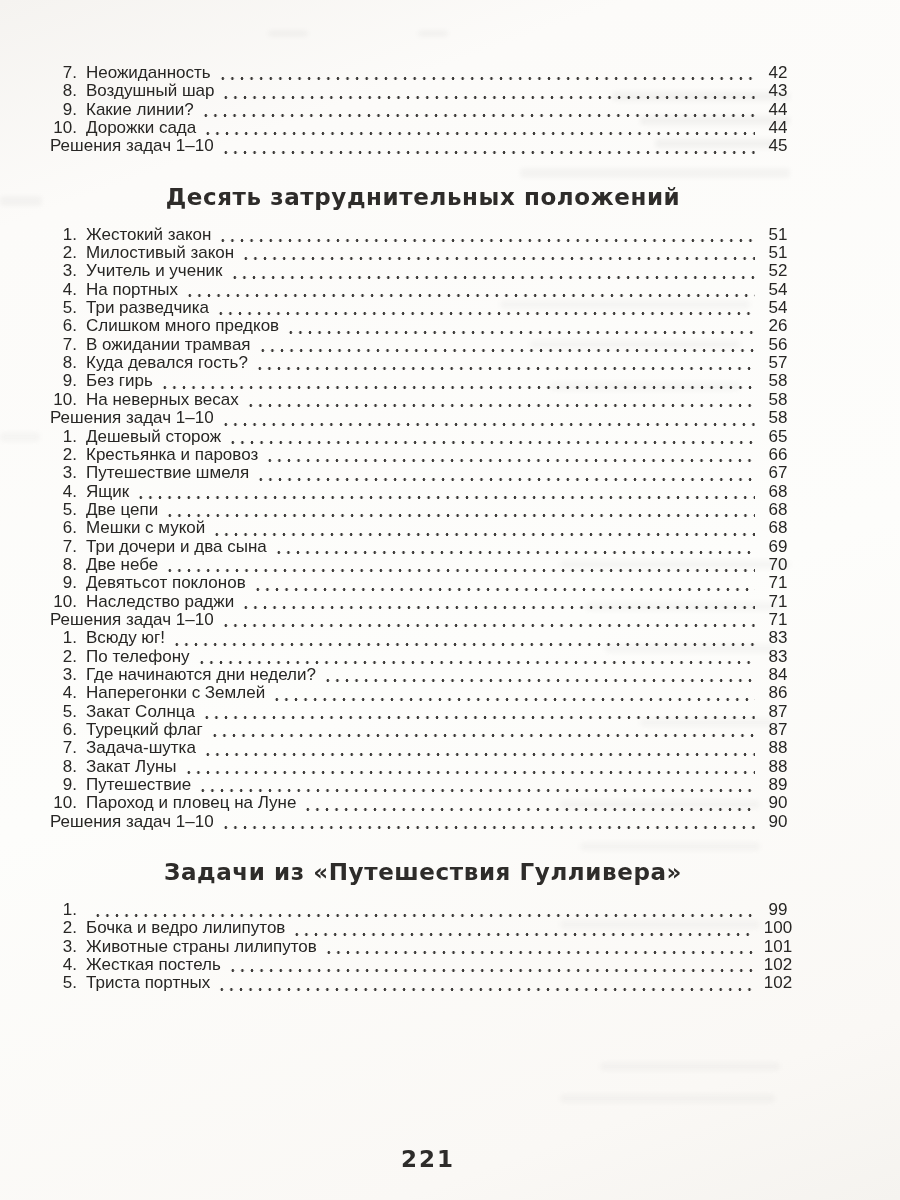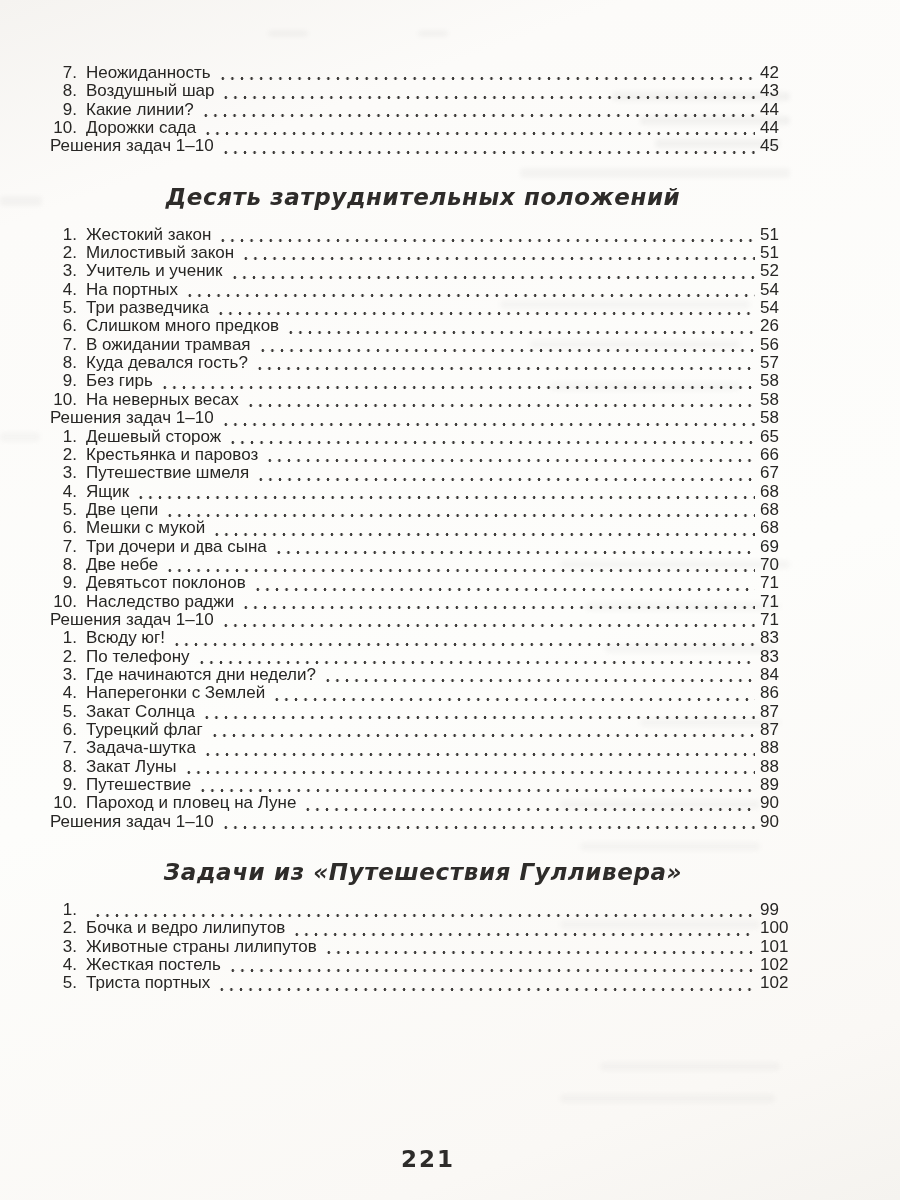--- a/index.html
+++ b/index.html
@@ -28,21 +28,20 @@
 
   .toc {
     position: absolute;
     top: 64px;
     left: 50px;
     right: 104px;
   }
 
   .heading {
     font-family: "DejaVu Sans", sans-serif;
-    font-style: italic;
     font-weight: bold;
     font-size: 23px;
     letter-spacing: 0.6px;
     text-align: center;
     color: #2e2c2a;
     height: 30px;
     line-height: 30px;
     margin: 26px 0 14px 0;
     white-space: nowrap;
   }
@@ -71,21 +70,21 @@
     height: 15px;
     margin: 0 5px 1px 7px;
     background-image: radial-gradient(circle, #3c3a38 1.15px, rgba(0,0,0,0) 1.6px);
     background-size: 9.6px 5px;
     background-repeat: repeat-x;
     background-position: left bottom;
   }
   .row .page-num {
     flex: none;
     min-width: 36px;
-    text-align: left;
+    text-align: center;
   }
 
   .folio {
     position: absolute;
     top: 1146px;
     left: 0;
     width: 900px;
     padding-right: 44px;
     box-sizing: border-box;
     text-align: center;

